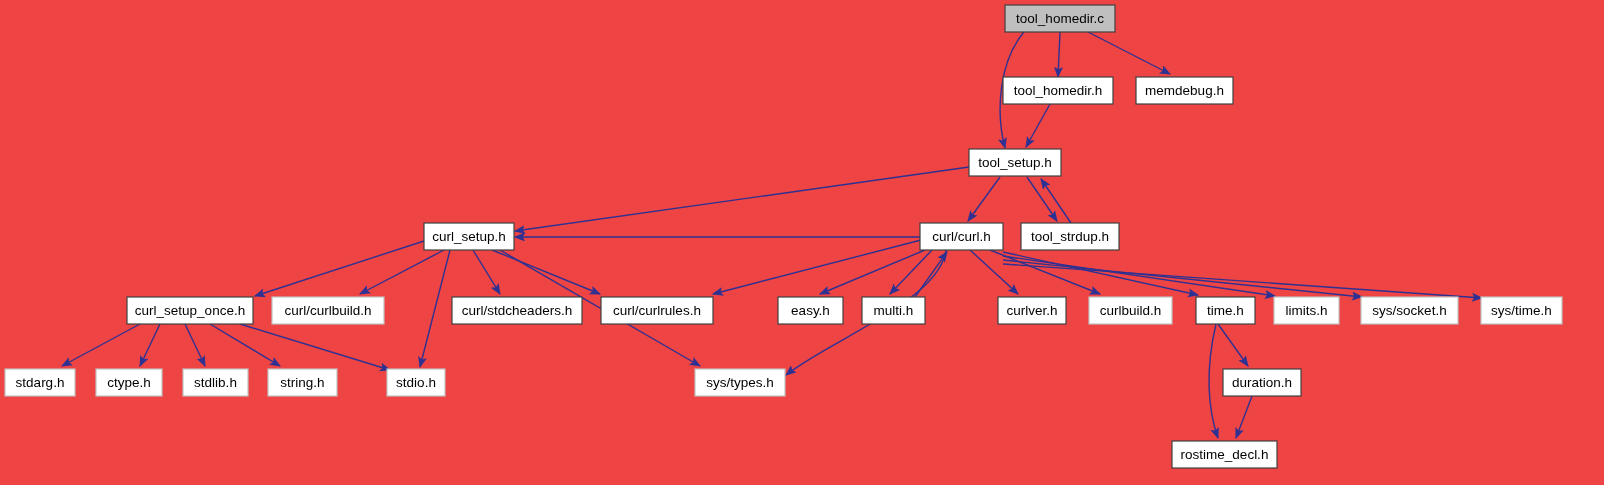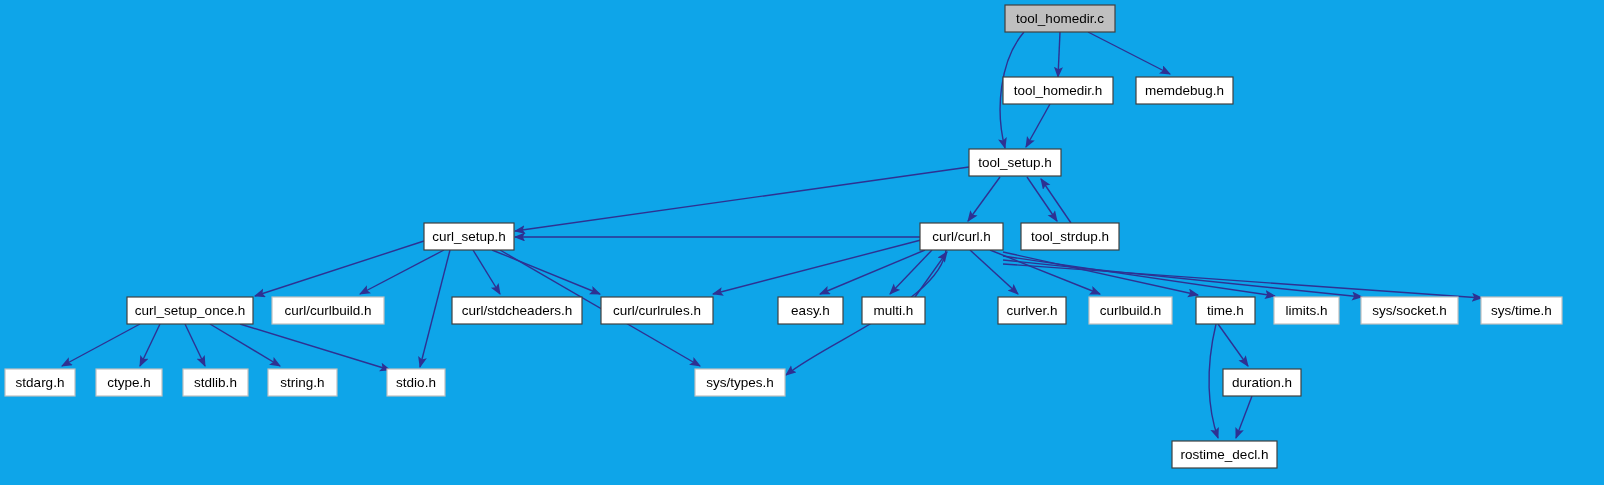--- a/index.html
+++ b/index.html
@@ -4,21 +4,21 @@
 <style>
   html, body {
     margin: 0;
     padding: 0;
     background: #ffffff;
   }
   #graph-root {
     position: relative;
     width: 1604px;
     height: 485px;
-    background: #0ea5e9;
+    background: #ef4444;
     font-family: "Liberation Sans", sans-serif;
     overflow: hidden;
   }
   svg.graph-canvas {
     position: absolute;
     left: 0;
     top: 0;
     width: 1604px;
     height: 485px;
   }

